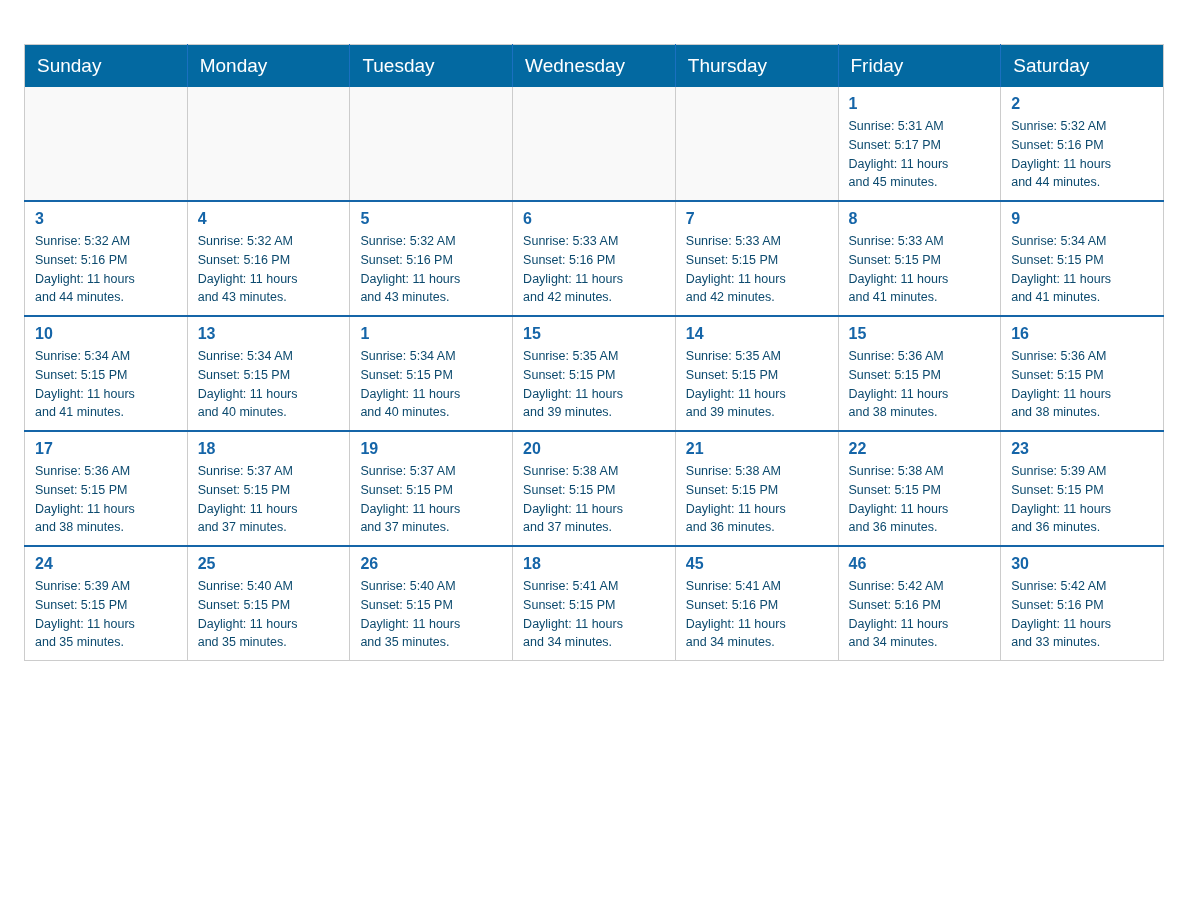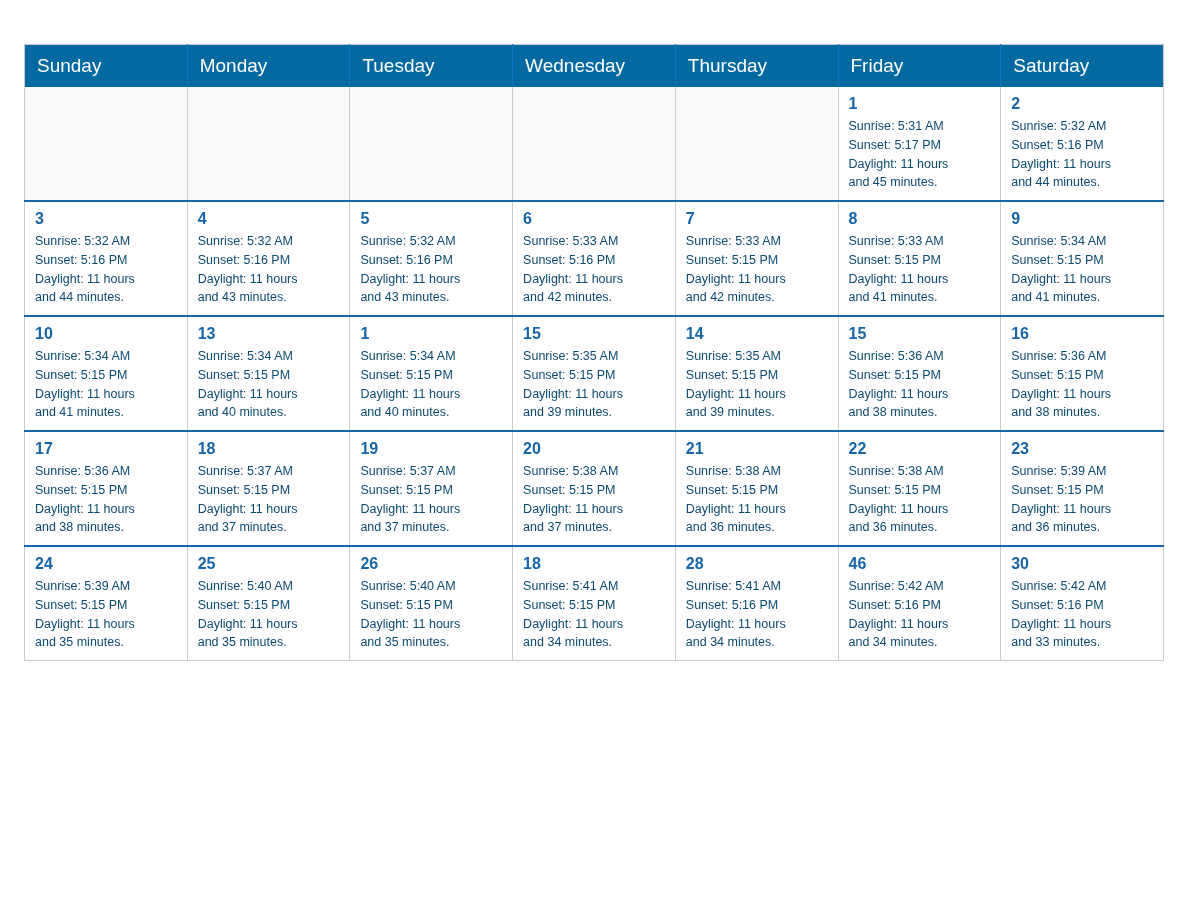--- a/index.html
+++ b/index.html
@@ -333,21 +333,21 @@
 and 35 minutes.</div>
         </td>
         <td class="row-separator">
           <span class="day-number">18</span>
           <div class="day-info" style="white-space: pre-line;">Sunrise: 5:41 AM
 Sunset: 5:15 PM
 Daylight: 11 hours
 and 34 minutes.</div>
         </td>
         <td class="row-separator">
-          <span class="day-number">28</span>
+          <span class="day-number">45</span>
           <div class="day-info" style="white-space: pre-line;">Sunrise: 5:41 AM
 Sunset: 5:16 PM
 Daylight: 11 hours
 and 34 minutes.</div>
         </td>
         <td class="row-separator">
           <span class="day-number">46</span>
           <div class="day-info" style="white-space: pre-line;">Sunrise: 5:42 AM
 Sunset: 5:16 PM
 Daylight: 11 hours

